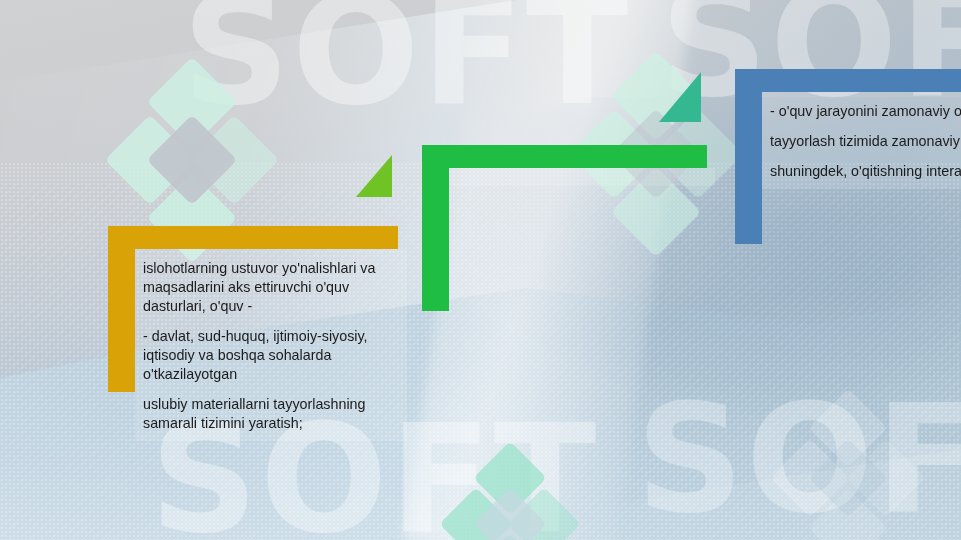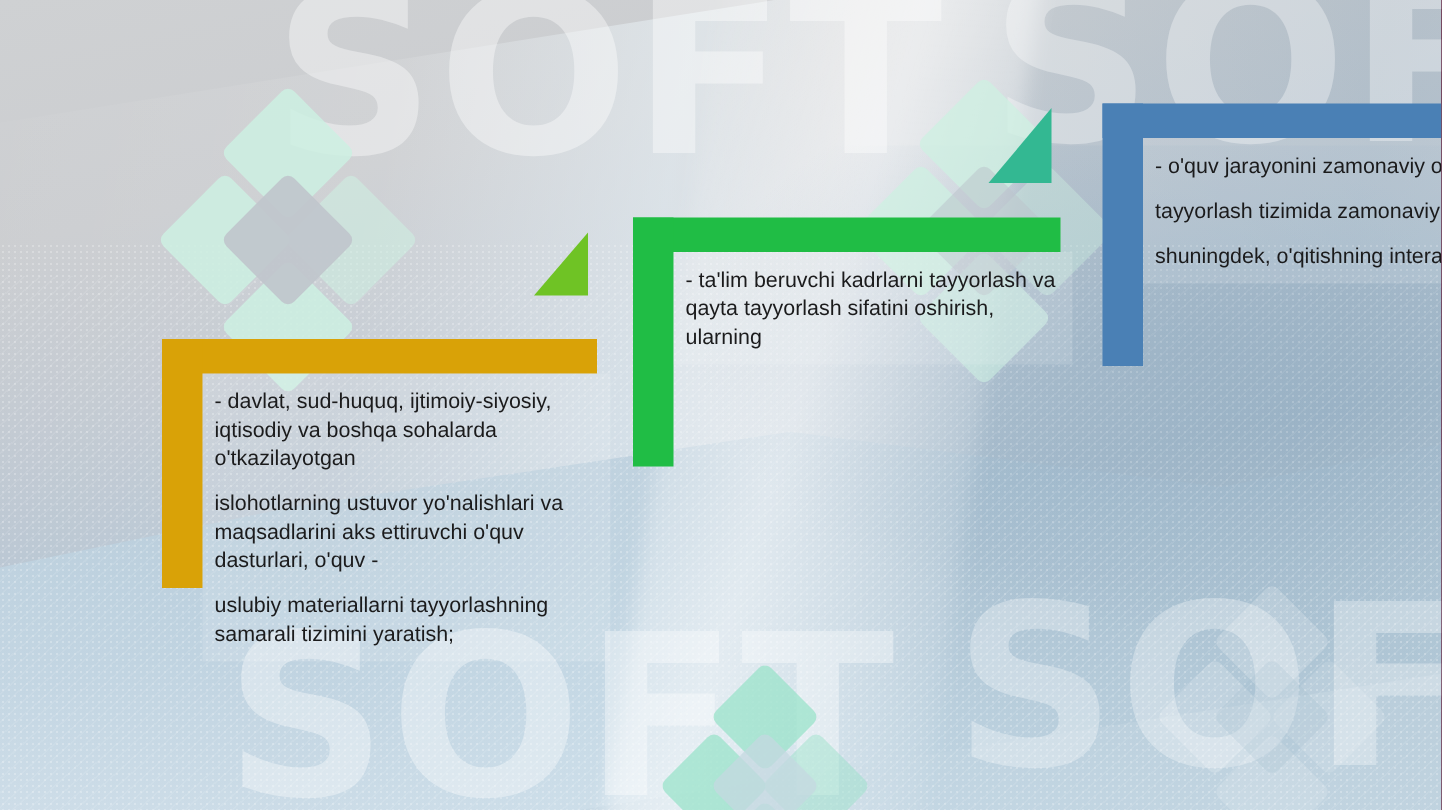--- a/index.html
+++ b/index.html
@@ -6,21 +6,21 @@
     margin: 0;
     padding: 0;
     background: #000;
   }
   #slide {
     position: relative;
     width: 961px;
     height: 540px;
     overflow: hidden;
     font-family: "Liberation Sans", sans-serif;
-    background: #ec4899;
+    background: #15803d;
   }
 
   
   .bg-base {
     position: absolute;
     inset: 0;
     background: linear-gradient(168deg,
         #cfd1d3 0%,
         #cbcdd0 22%,
         #c2c9d1 38%,
@@ -294,31 +294,30 @@
       <span class="d dc"></span>
   </div>
 
   <div class="tri tri-lime"></div>
   <div class="tri tri-teal"></div>
 
   <div class="block" id="block-yellow">
     <div class="bar-top"></div>
     <div class="bar-left"></div>
     <div class="textwrap">
+      <p>islohotlarning ustuvor yo'nalishlari va maqsadlarini aks ettiruvchi o'quv dasturlari, o'quv -</p>
       <p>- davlat, sud-huquq, ijtimoiy-siyosiy, iqtisodiy va boshqa sohalarda o'tkazilayotgan</p>
-      <p>islohotlarning ustuvor yo'nalishlari va maqsadlarini aks ettiruvchi o'quv dasturlari, o'quv -</p>
       <p>uslubiy materiallarni tayyorlashning samarali tizimini yaratish;</p>
     </div>
   </div>
 
   <div class="block" id="block-green">
     <div class="bar-top"></div>
     <div class="bar-left"></div>
     <div class="textwrap">
-      <p>- ta'lim beruvchi kadrlarni tayyorlash va qayta tayyorlash sifatini oshirish, ularning</p>
     </div>
   </div>
 
   <div class="block" id="block-blue">
     <div class="bar-top"></div>
     <div class="bar-left"></div>
     <div class="textwrap">
       <p>- o'quv jarayonini zamonaviy o'quv-uslubiy, moddiy texnik bazasini yaratish, kadrlar</p>
       <p>tayyorlash tizimida zamonaviy pedagogik, axborot kommunikatsiya texnologiyalari,</p>
       <p>shuningdek, o'qitishning interaktiv usullarini keng qo'llash sharoitini shakllantirish.</p>

